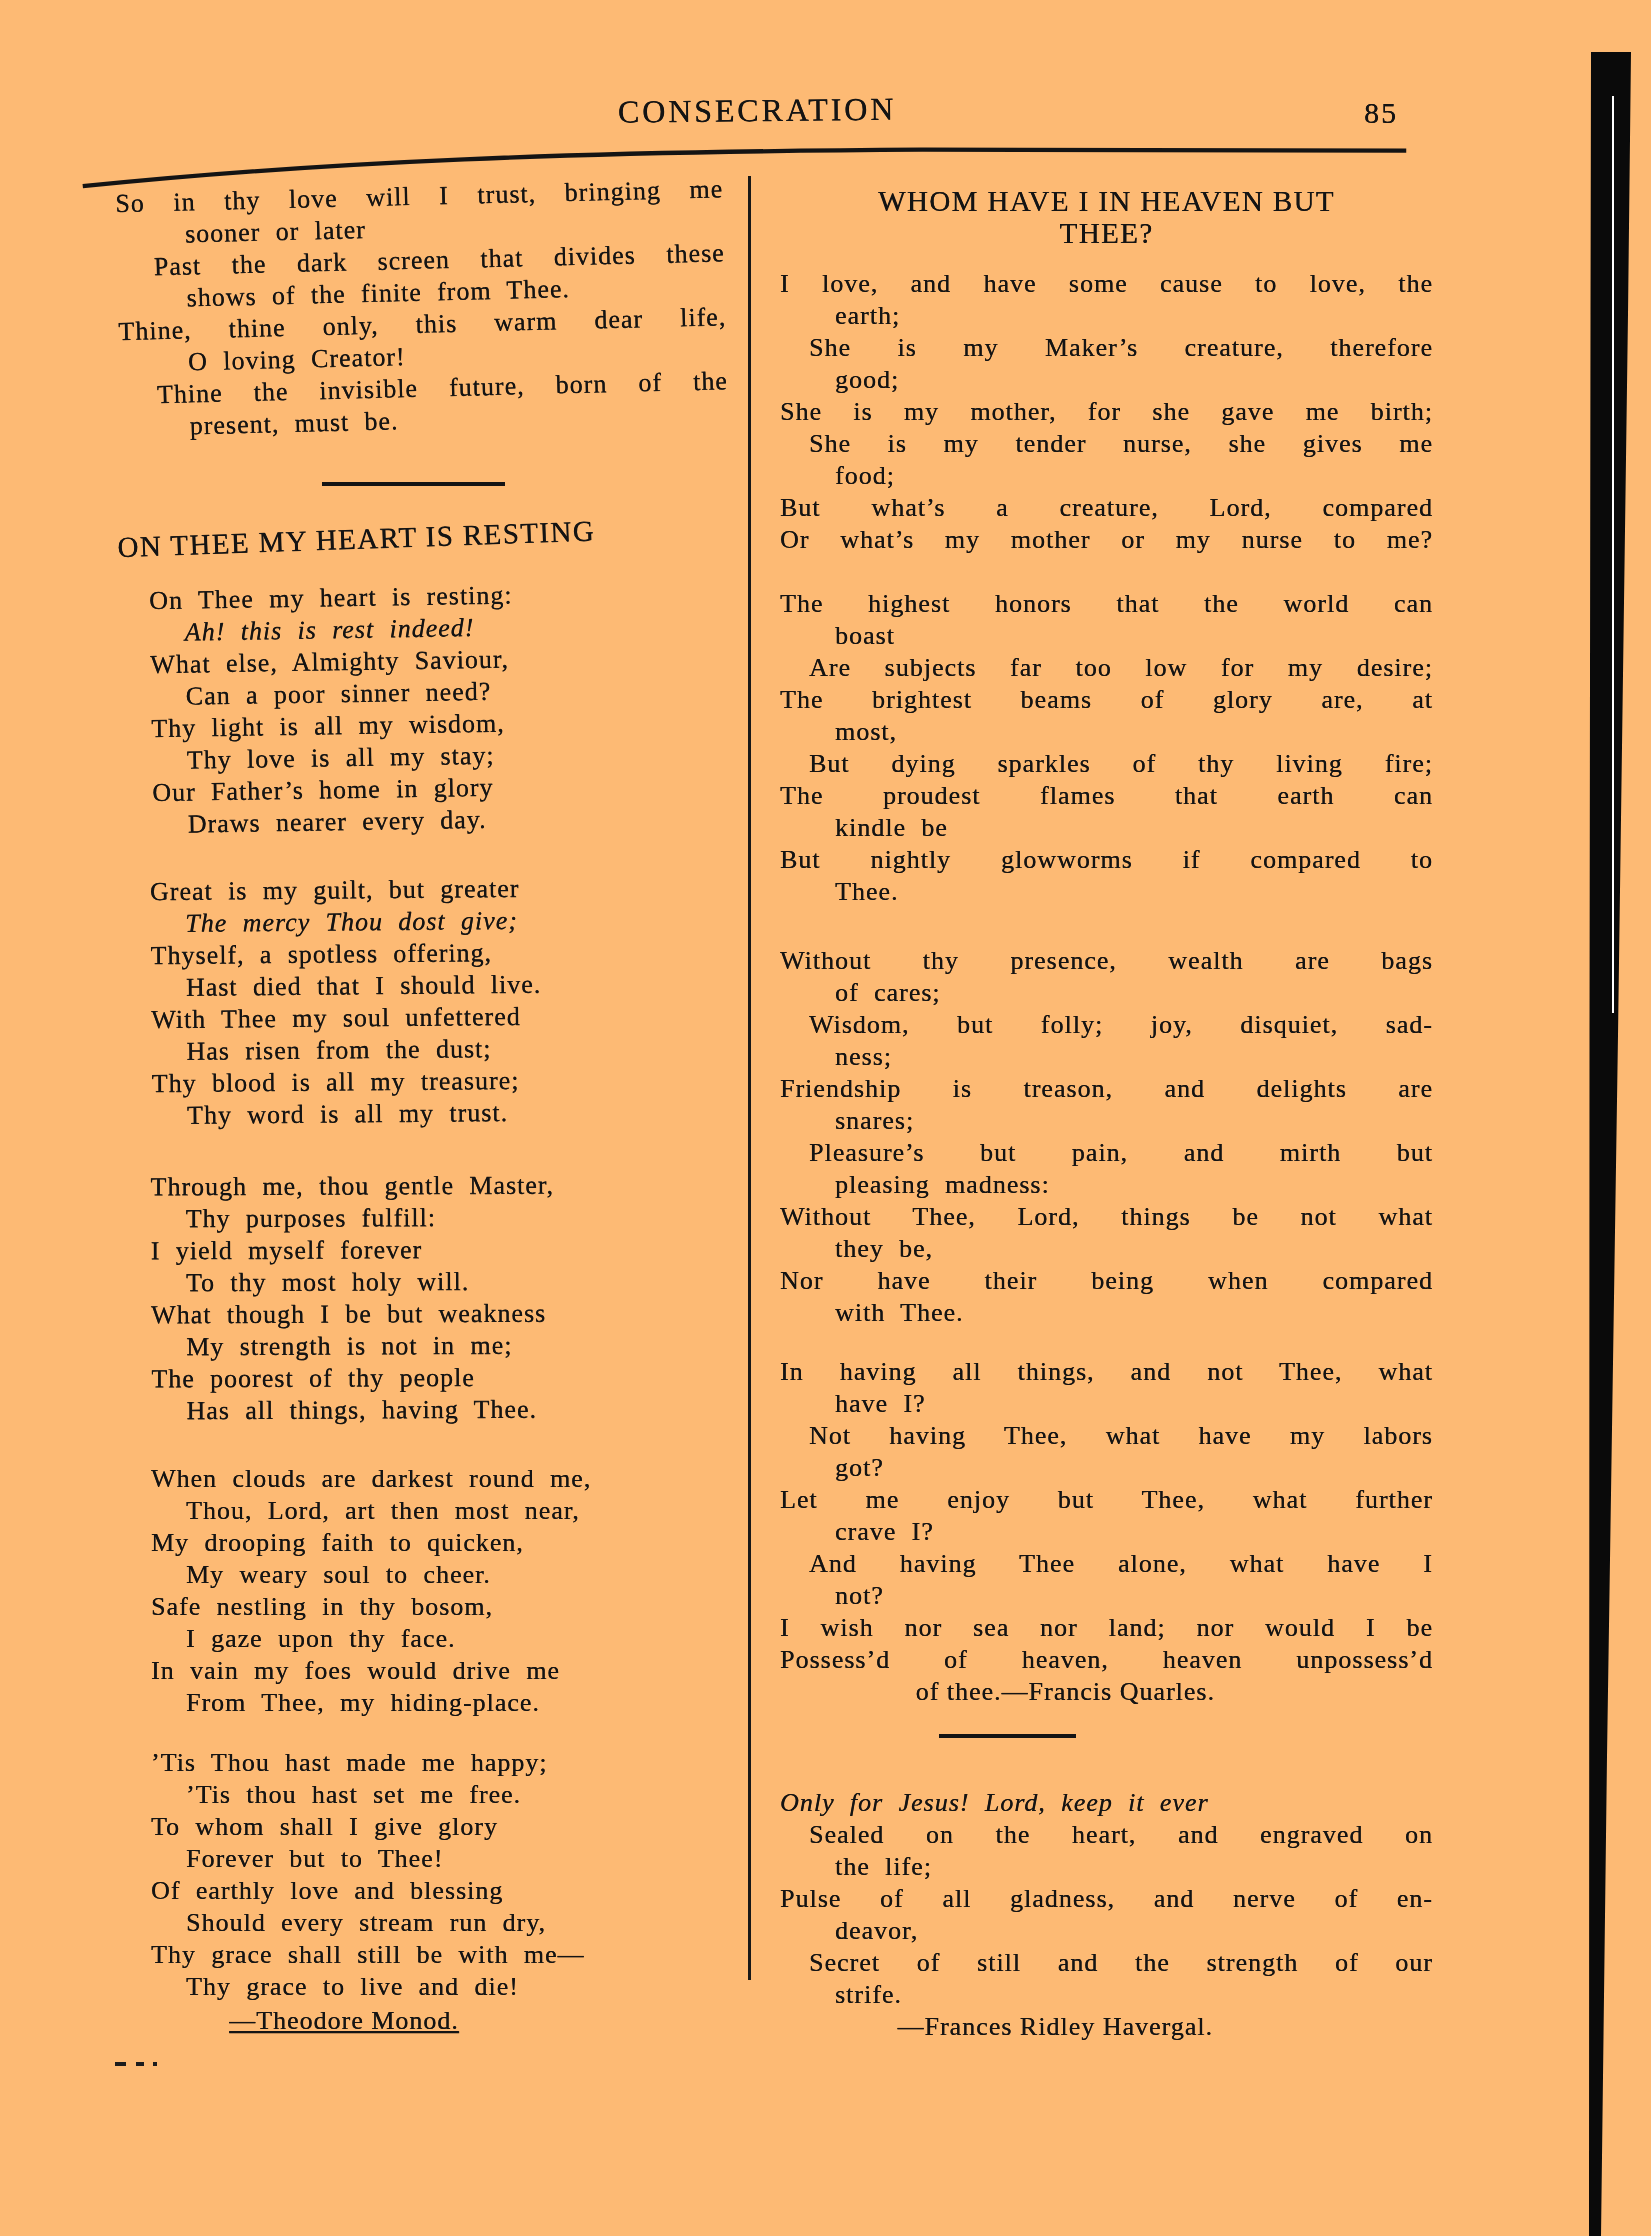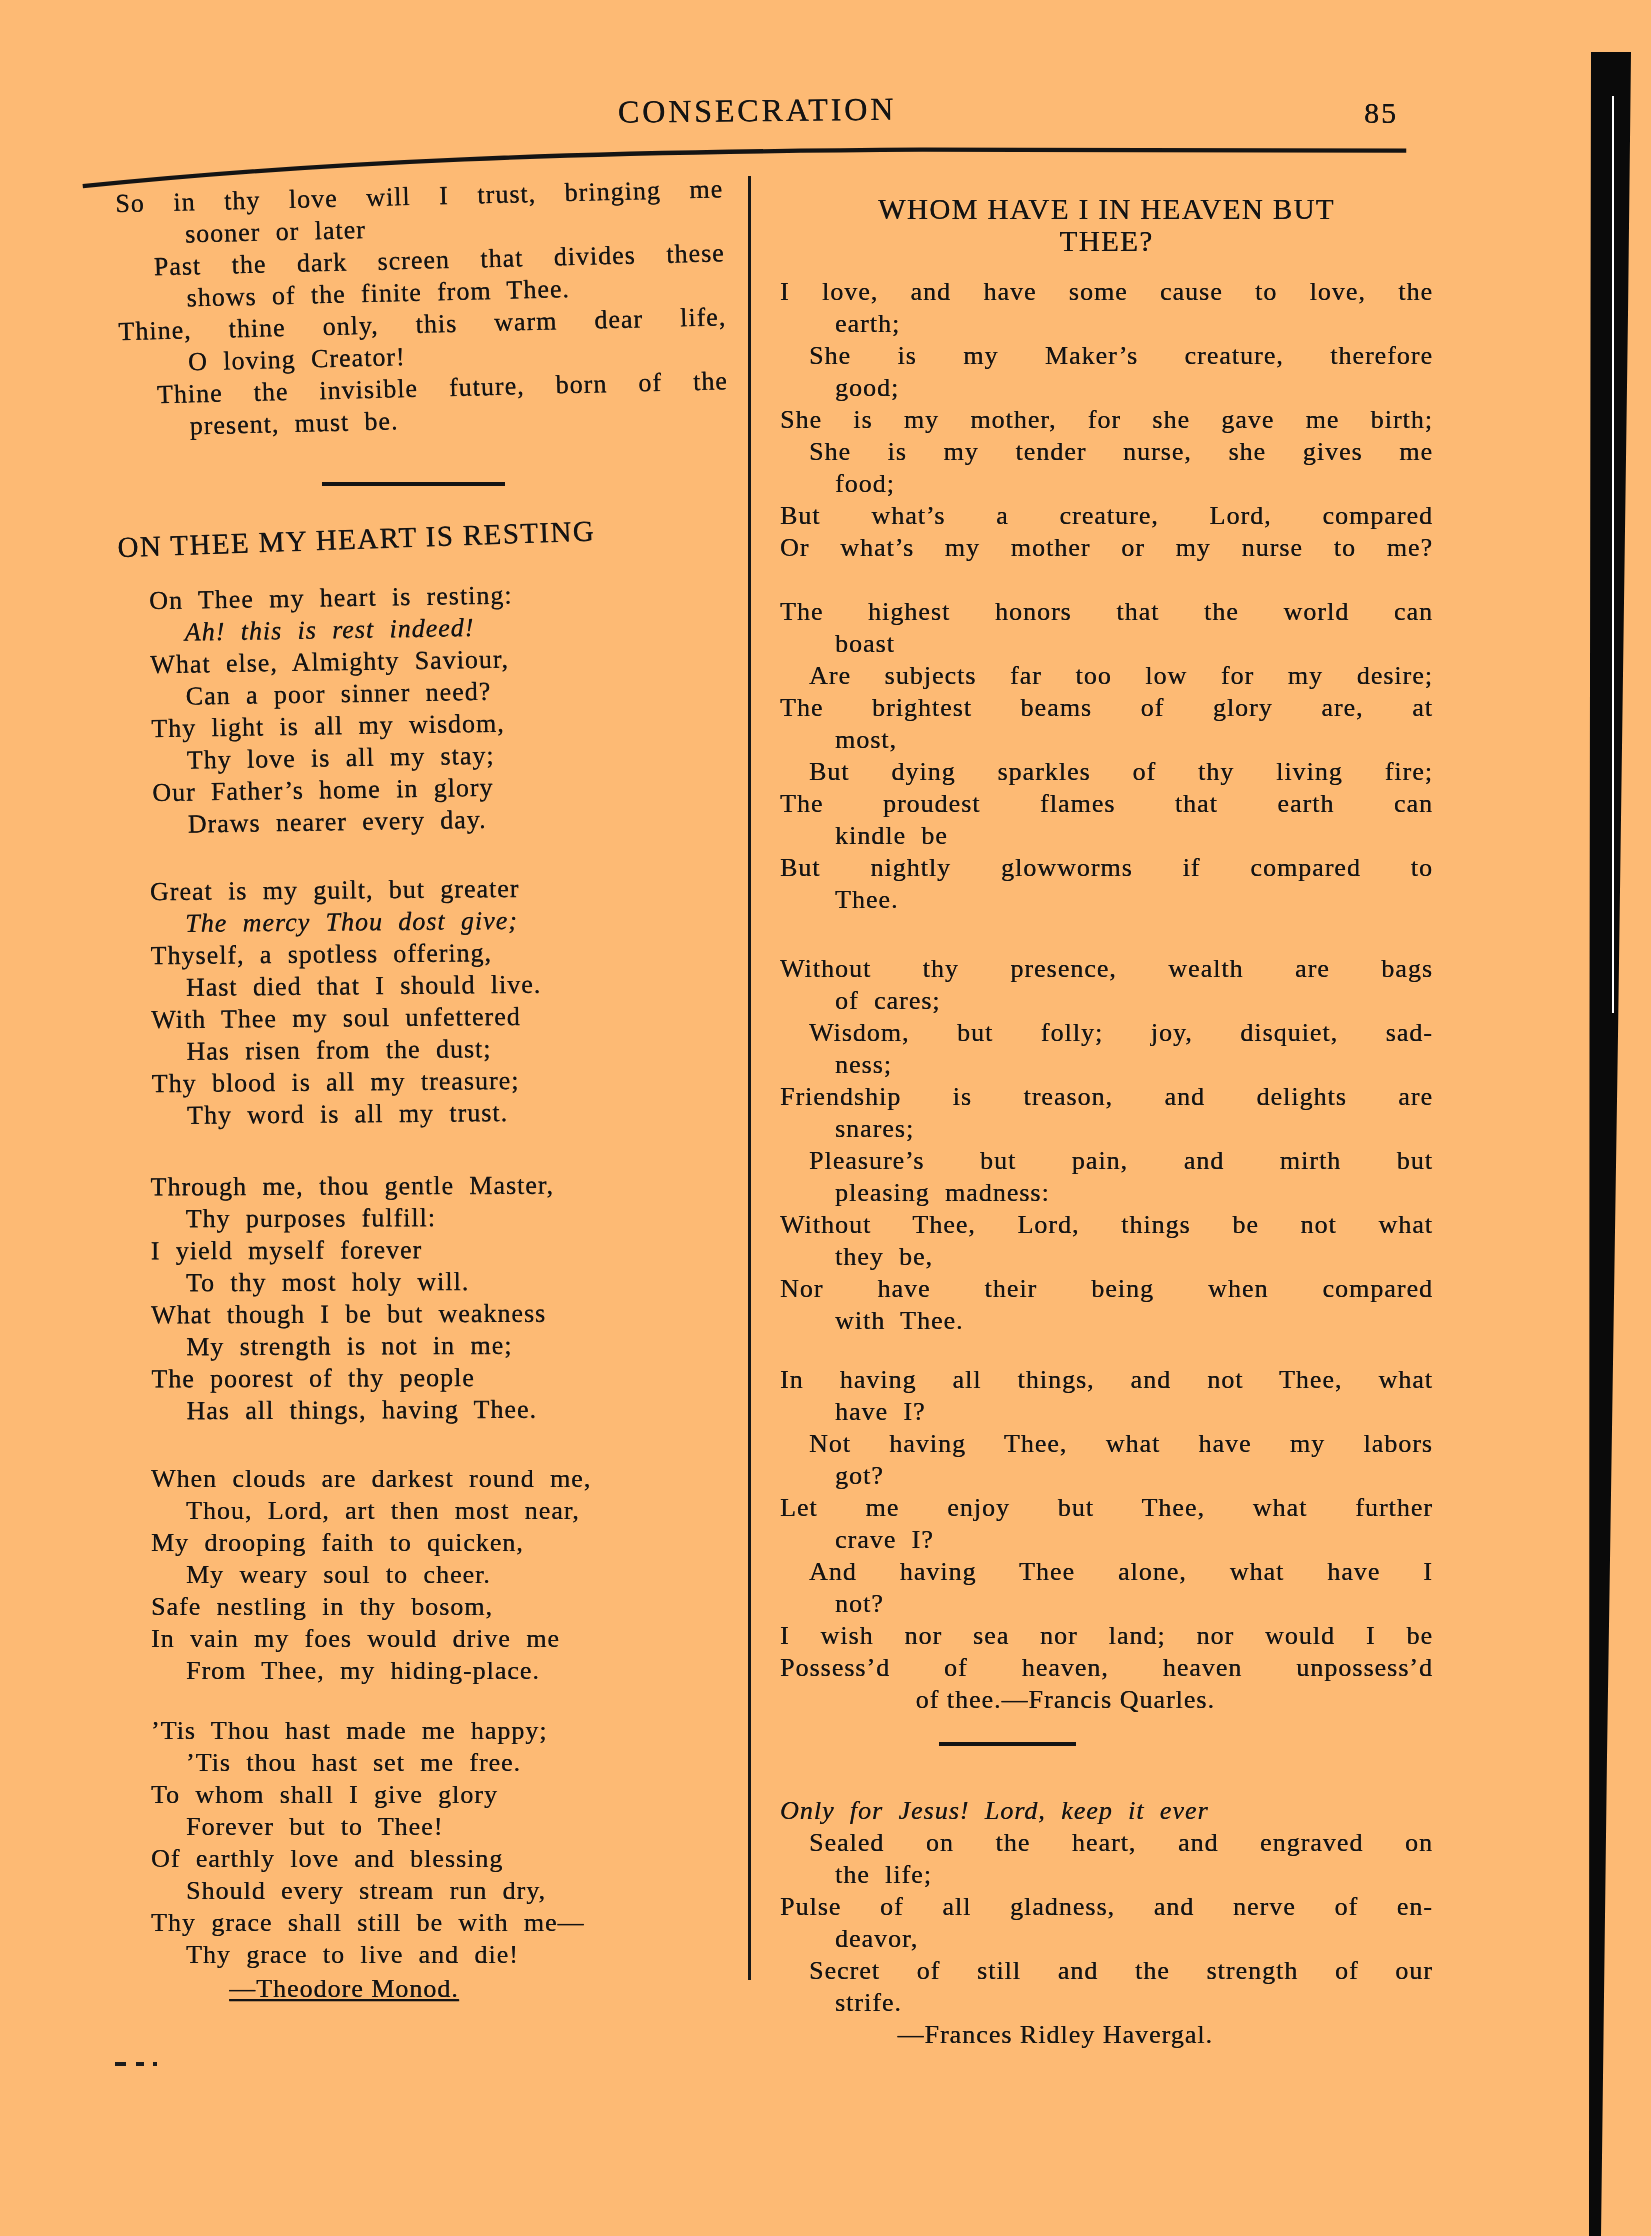--- a/index.html
+++ b/index.html
@@ -43,21 +43,21 @@
   .sep{height:3.8px;background:#141414;}
   .sep-left{margin:38px 0 0 240px;width:183px;}
   .sep-right{margin:26px 0 0 159px;width:137px;}
 
   h2{font-weight:normal;margin:0;}
   .left-title{
     margin:45px 0 21px 36px;font-size:29px;letter-spacing:1.4px;white-space:nowrap;
     transform:rotate(-2deg);transform-origin:left bottom;text-shadow:0.3px 0.3px 0 #141414;
   }
   .right-title{
-    margin:12px;text-align:center;font-size:29px;line-height:32px;letter-spacing:1.4px;
+    margin:4px;text-align:center;font-size:29px;line-height:32px;letter-spacing:1.4px;
     text-shadow:0.3px 0.3px 0 #141414;
   }
 
   .col-left .stanza{margin-left:69px;width:574px;}
   .col-left .stanza .i1{padding-left:35px;}
   #resting-stanzas .stanza + .stanza{margin-top:35px;}
   #resting-stanzas .stanza:nth-child(1){transform:rotate(-0.9deg);transform-origin:left center;}
   #resting-stanzas .stanza:nth-child(2){transform:rotate(-0.5deg);transform-origin:left center;}
   #resting-stanzas .stanza:nth-child(3){margin-top:38px;transform:rotate(-0.25deg);}
   #resting-stanzas .stanza:nth-child(4){margin-top:37px;}
@@ -153,20 +153,21 @@
           <div class="line i1">My strength is not in me;</div>
           <div class="line i0">The poorest of thy people</div>
           <div class="line i1">Has all things, having Thee.</div>
         </div>
         <div class="stanza">
           <div class="line i0">When clouds are darkest round me,</div>
           <div class="line i1">Thou, Lord, art then most near,</div>
           <div class="line i0">My drooping faith to quicken,</div>
           <div class="line i1">My weary soul to cheer.</div>
           <div class="line i0">Safe nestling in thy bosom,</div>
+          <div class="line i1">I gaze upon thy face.</div>
           <div class="line i0">In vain my foes would drive me</div>
           <div class="line i1">From Thee, my hiding-place.</div>
         </div>
         <div class="stanza">
           <div class="line i0">’Tis Thou hast made me happy;</div>
           <div class="line i1">’Tis thou hast set me free.</div>
           <div class="line i0">To whom shall I give glory</div>
           <div class="line i1">Forever but to Thee!</div>
           <div class="line i0">Of earthly love and blessing</div>
           <div class="line i1">Should every stream run dry,</div>

